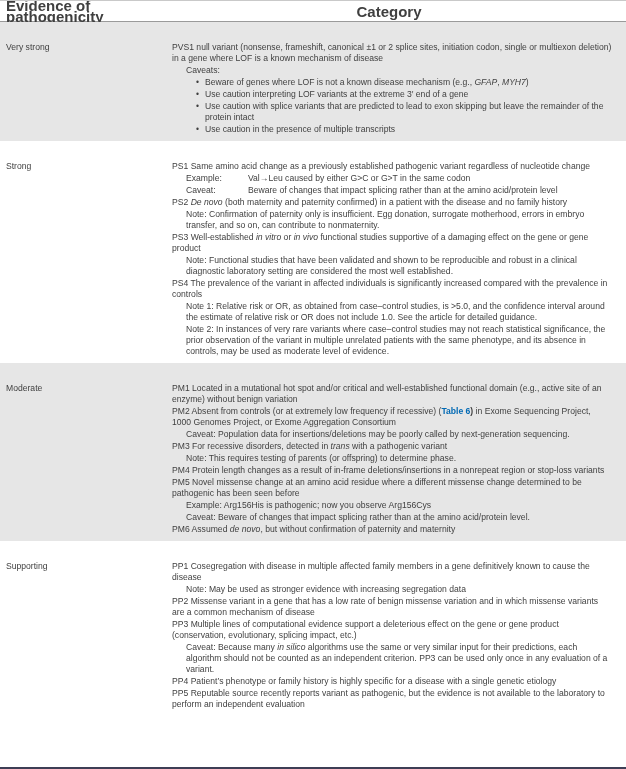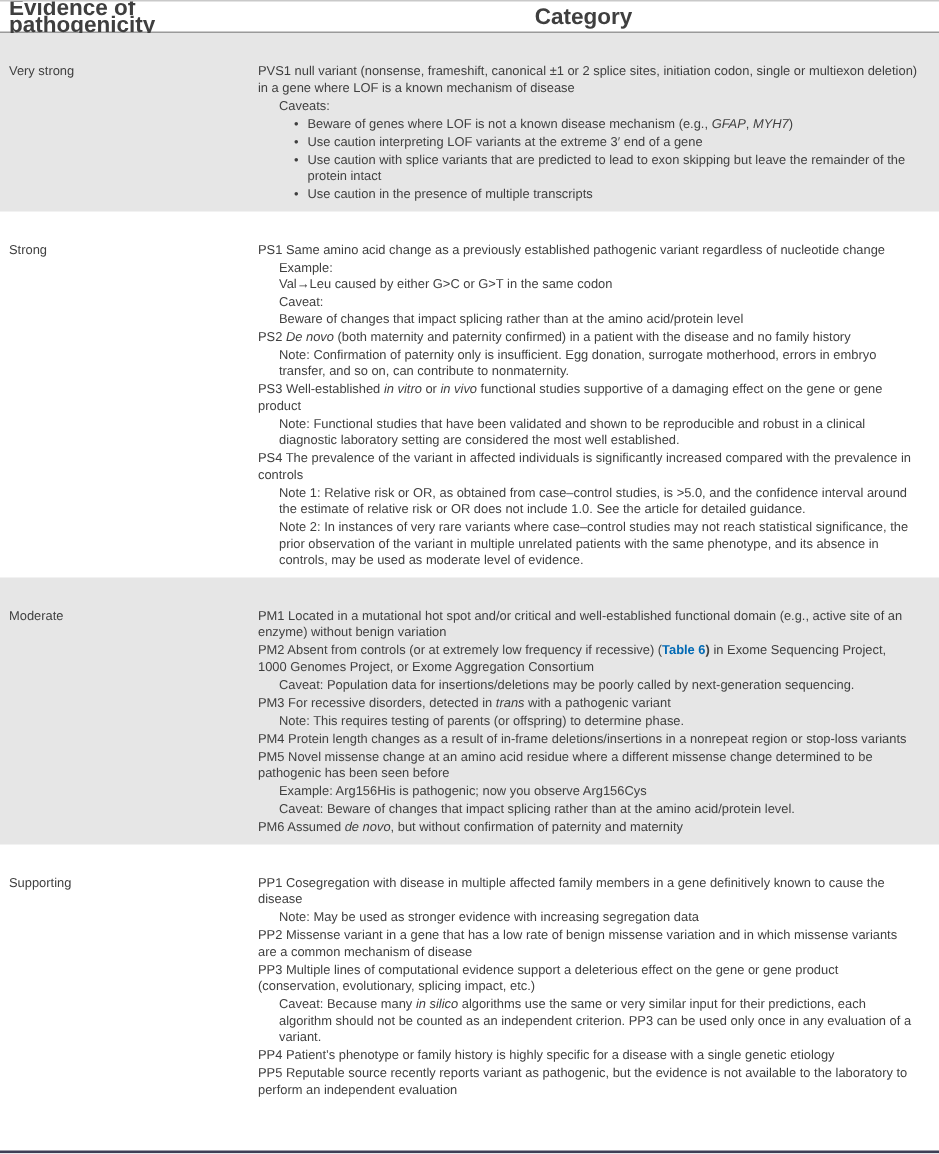--- a/index.html
+++ b/index.html
@@ -18,21 +18,21 @@
   .th-right{flex:1;text-align:center;padding-right:14px;}
   .section{display:flex;padding:20px 0 6px;flex:0 0 auto;}
   .section.shaded{background:#e6e6e6;}
   .sec-label{width:166px;flex:0 0 auto;padding-left:6px;box-sizing:border-box;}
   .sec-body{flex:1;padding-left:6px;padding-right:14px;box-sizing:border-box;}
   .item{margin-top:1px;}
   .item:first-child{margin-top:0;}
   .item.sub{margin-left:14px;}
   .item.bullet{margin-left:33px;position:relative;}
   .bullet-marker{position:absolute;left:-9px;top:0;}
-  .item.pair{margin-left:14px;display:flex;flex-direction:column;}
+  .item.pair{margin-left:14px;display:flex;}
   .pair-label{width:62px;flex:0 0 auto;}
   .pair-text{flex:1;}
   .seg-i{font-style:italic;}
   .seg-u{}
   .seg-b{font-weight:bold;}
   .seg-link{color:#0069b4;font-weight:bold;cursor:pointer;}
   .bottom-rule{margin-top:auto;height:2px;background:#3e3e55;flex:0 0 auto;}
 </style>
 </head>
 <body>

